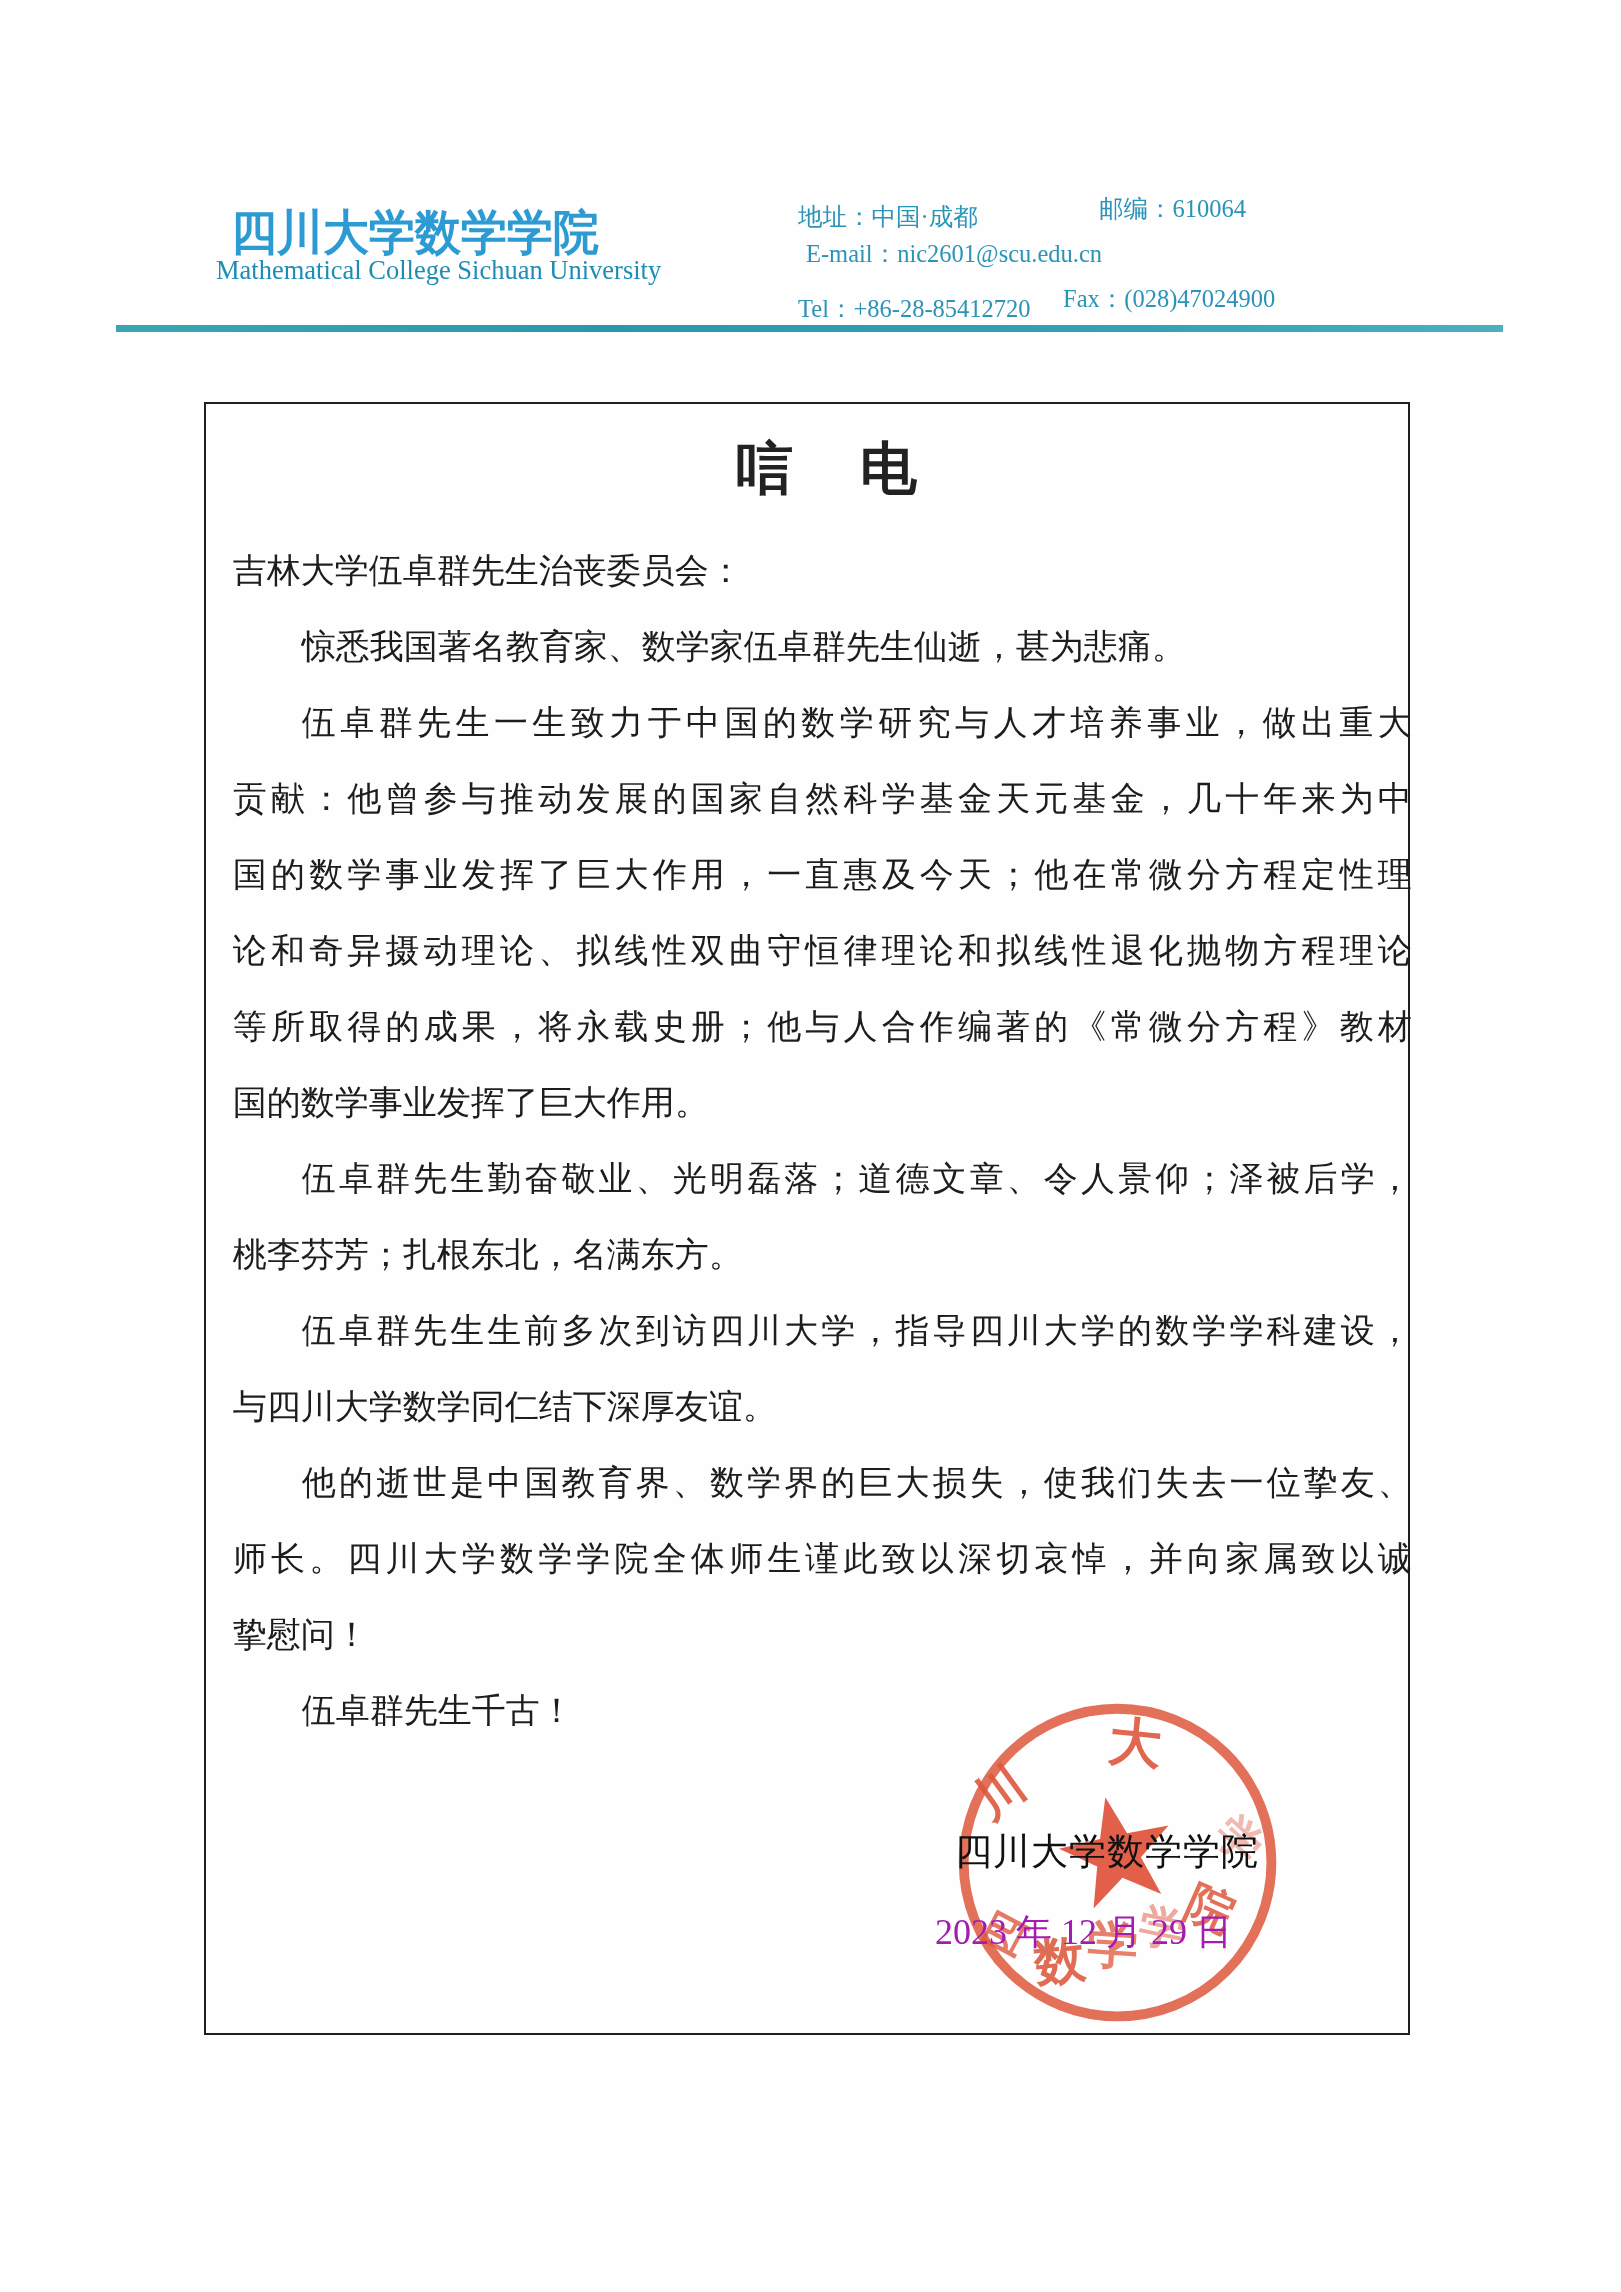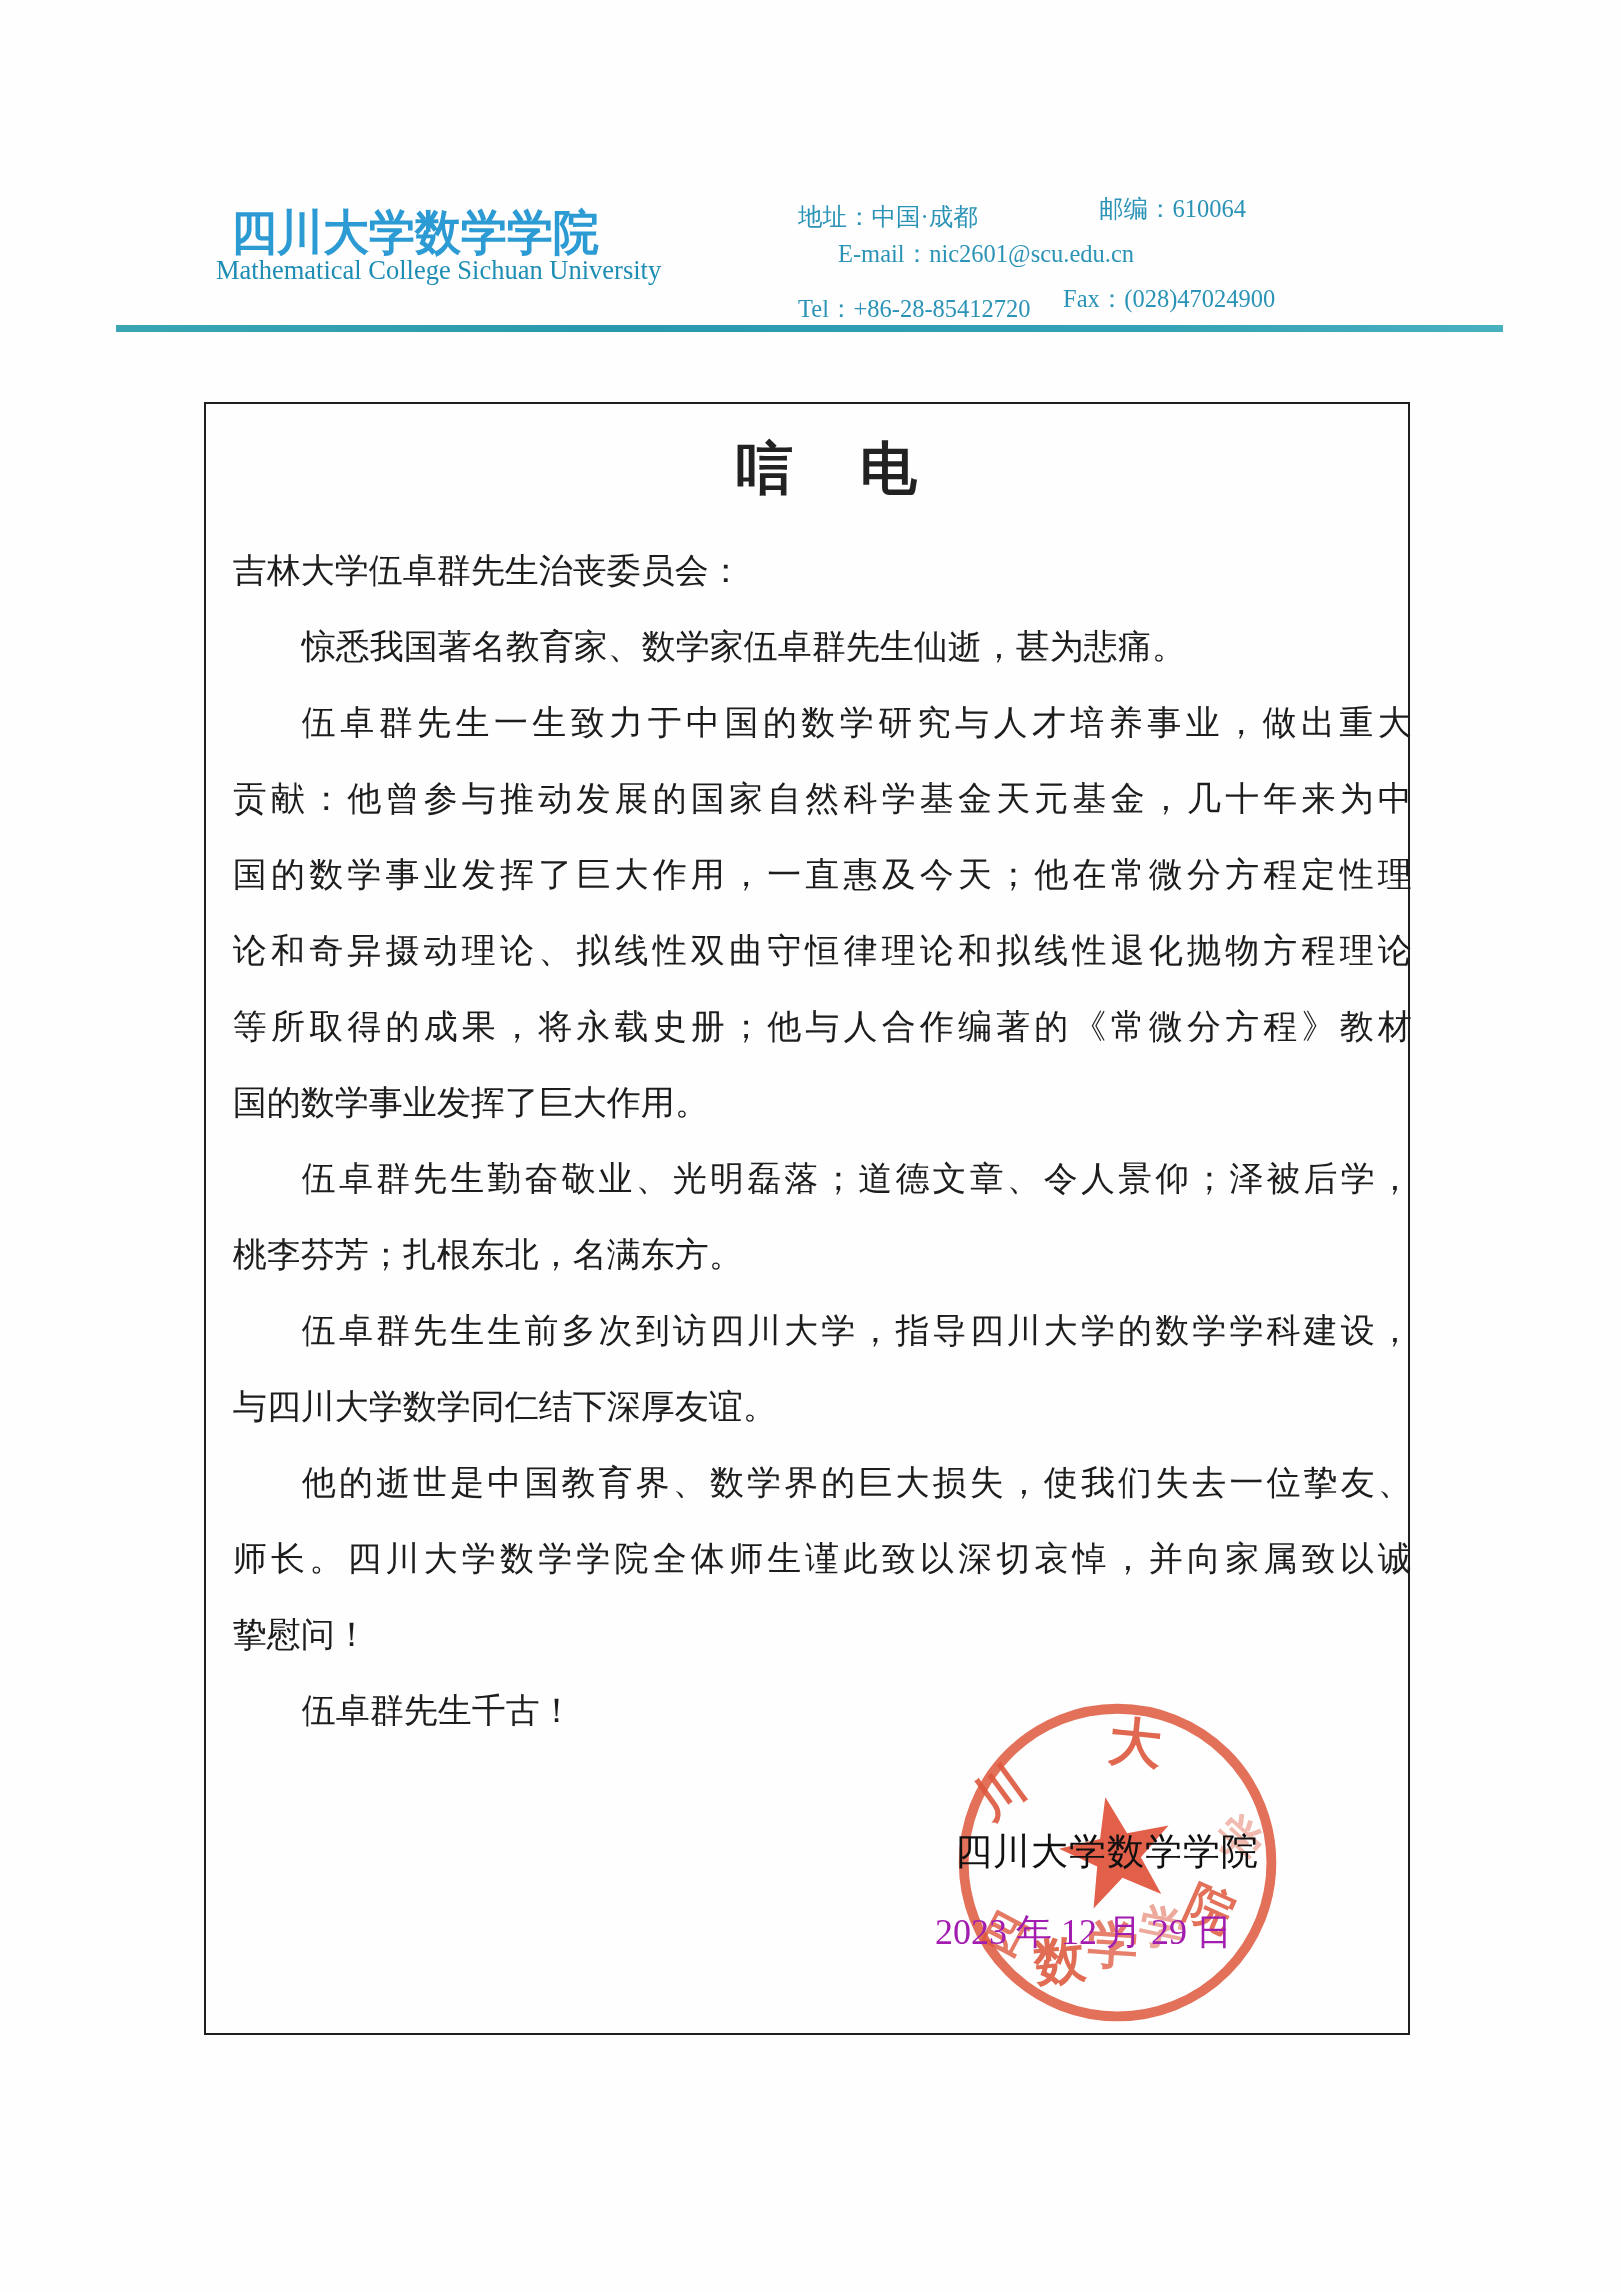--- a/index.html
+++ b/index.html
@@ -22,21 +22,21 @@
     transform:scaleY(1.05);
   }
   .lh-en{
     position:absolute;left:216px;top:255px;
     font-size:26.5px;color:#1e8db4;
     font-family:"Liberation Serif", serif;
   }
   .lh-contact{position:absolute;font-size:24.5px;color:#2a93b6;font-family:"Liberation Serif", serif;}
   .c-addr{left:798px;top:192px;margin-top:8px;}
   .c-post{left:1099px;top:192px;}
-  .c-mail{left:838px;top:237px;}
+  .c-mail{left:806px;top:237px;}
   .c-tel {left:798px;top:292px;}
   .c-fax {left:1063px;top:282px;}
   .divider{
     position:absolute;left:116px;top:325px;width:1387px;height:6.9px;
     background:linear-gradient(90deg,#3aa6b4,#2899ad 35%,#34a2b6 75%,#49b0c0);
   }
   
   .letter-box{
     position:absolute;left:204px;top:402px;
     width:1202px;height:1629px;

